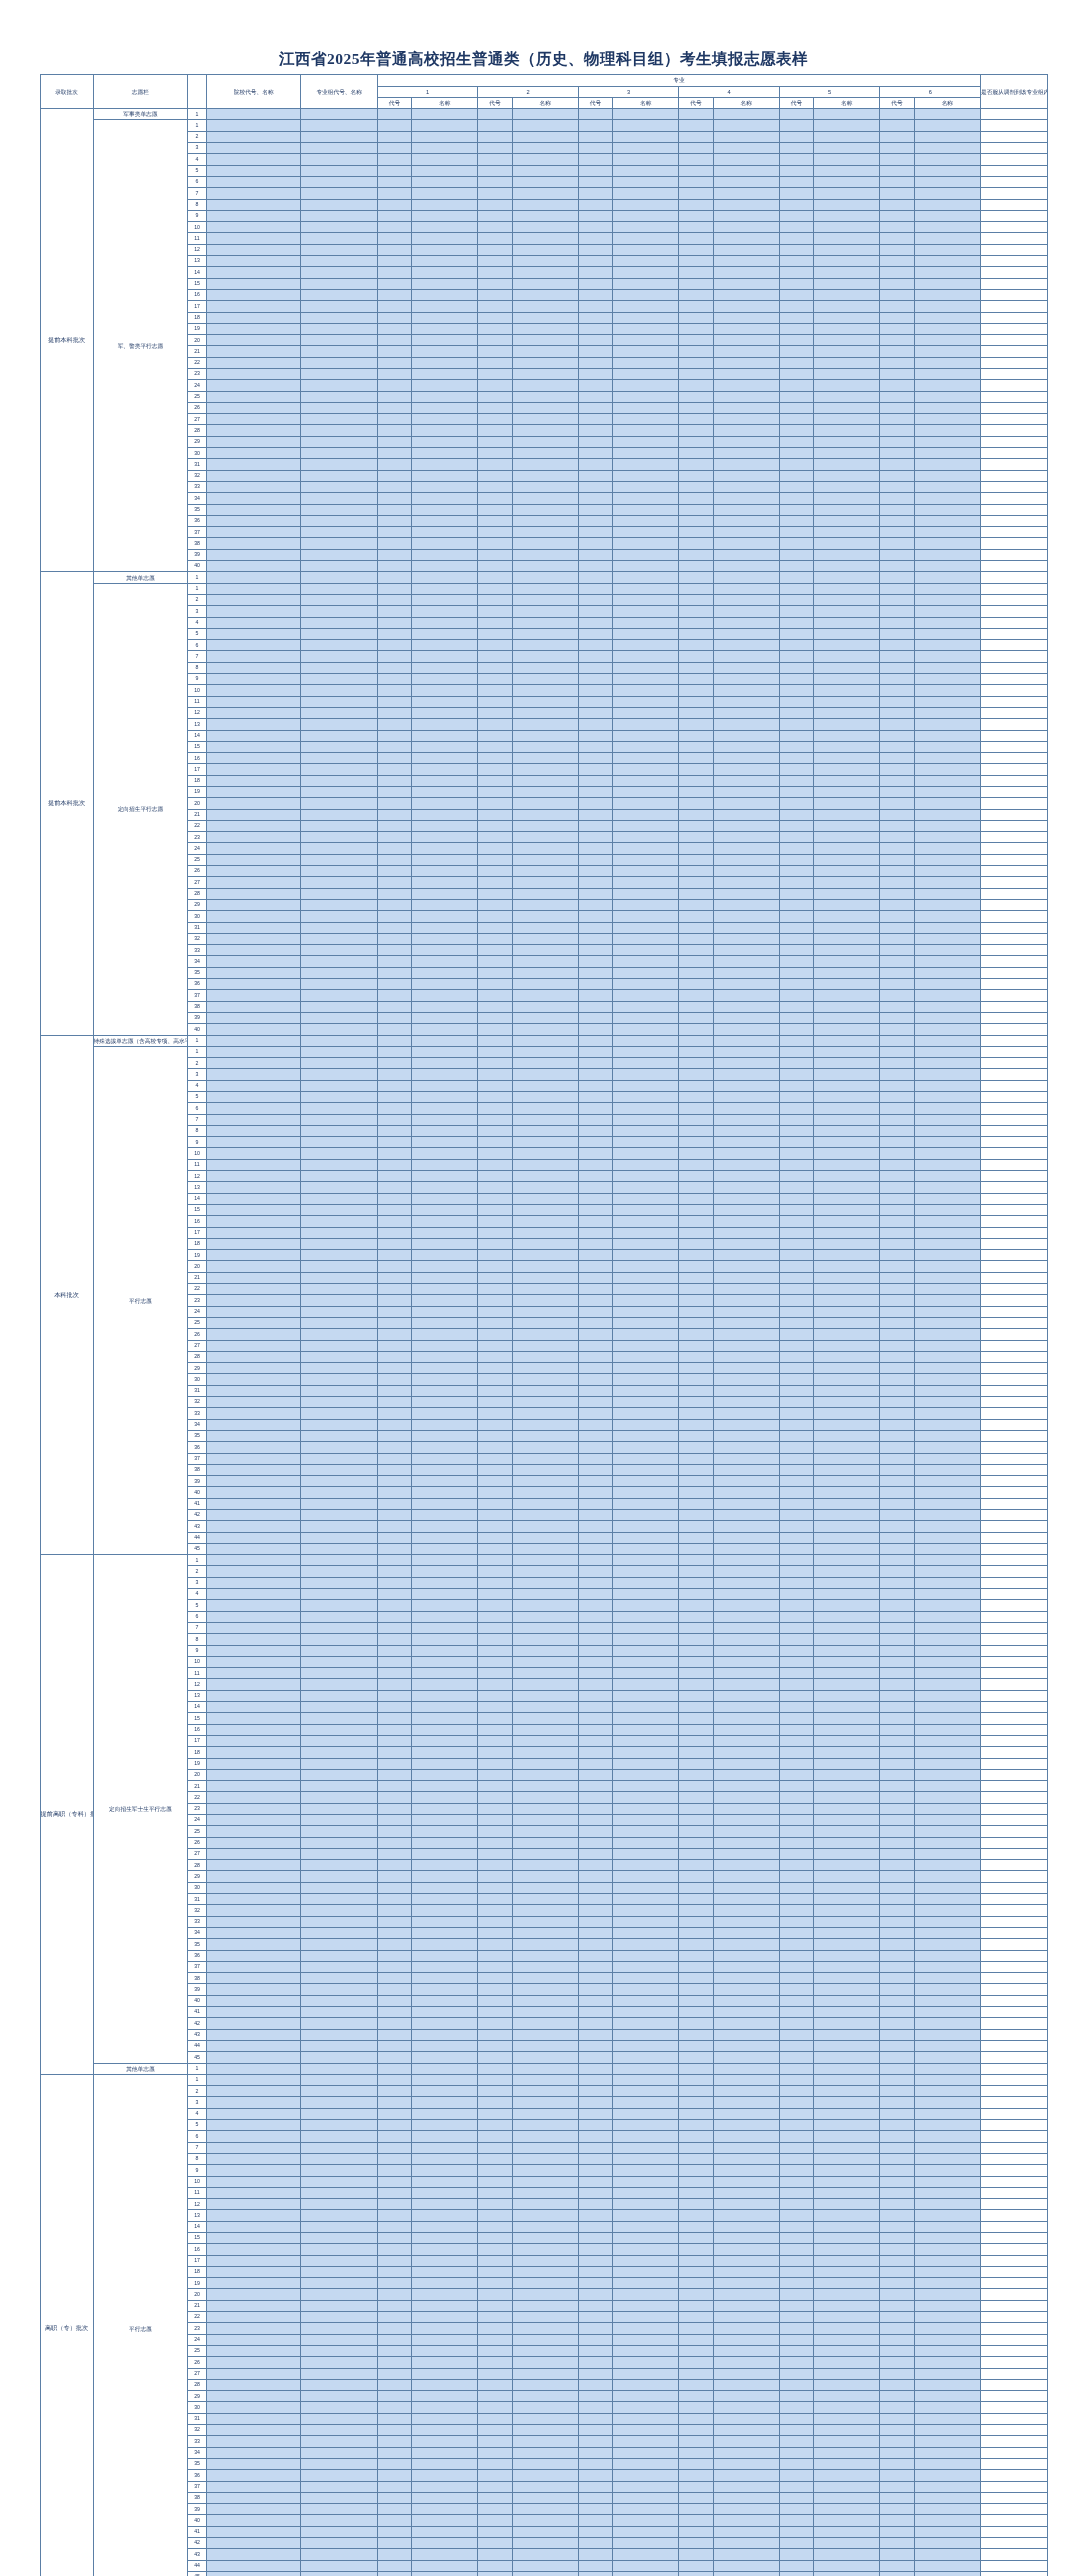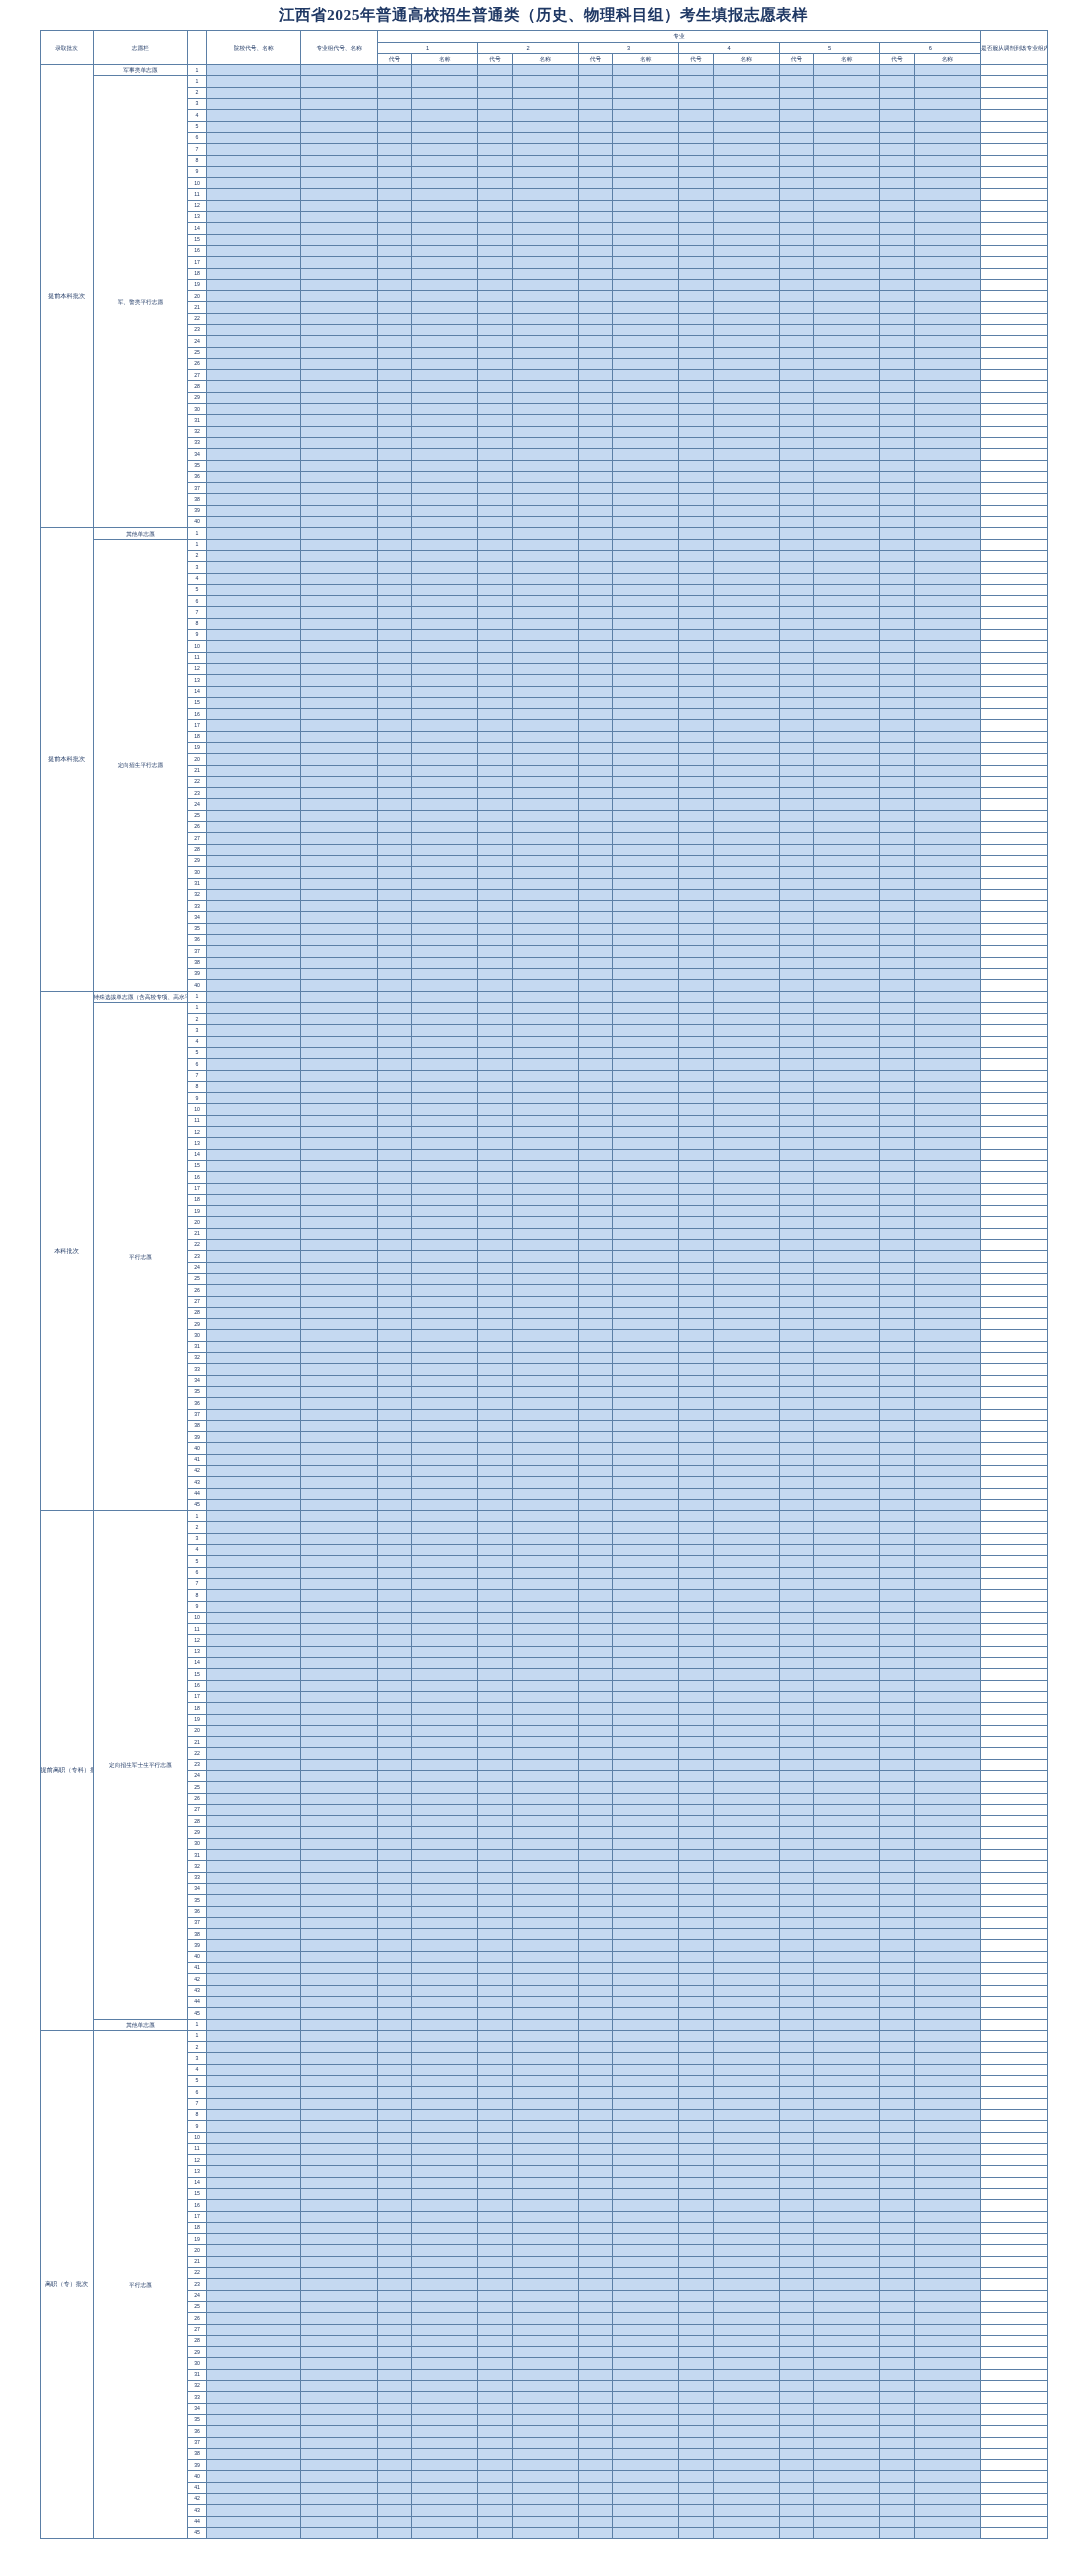--- a/index.html
+++ b/index.html
@@ -17,20 +17,21 @@
     box-sizing: border-box;
   }
   .title {
     text-align: center;
     font-size: 15.5px;
     font-weight: bold;
     color: #1f3864;
     letter-spacing: 0.5px;
     padding: 5.2px 0 4.1px 0;
     font-family: "Liberation Serif", serif;
+    margin-top: 44px;
   }
   table.sheet {
     border-collapse: collapse;
     table-layout: fixed;
     width: 1008px;
     margin: 0 auto;
     font-size: 5.7px;
     color: #1f3864;
   }
   table.sheet td, table.sheet th {

